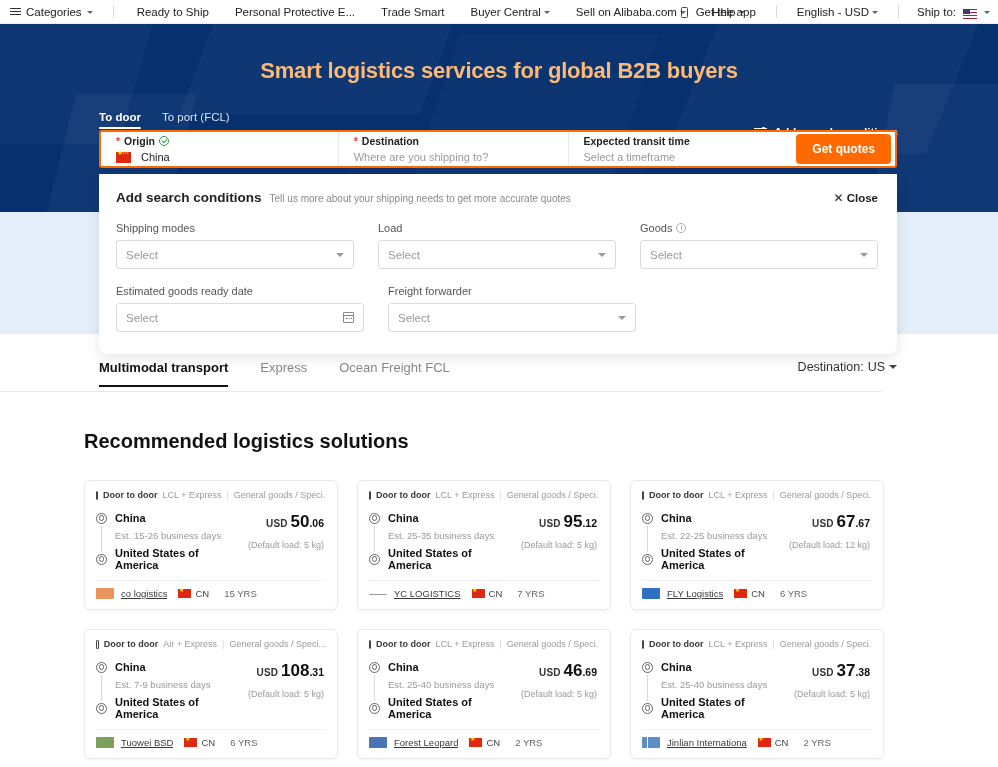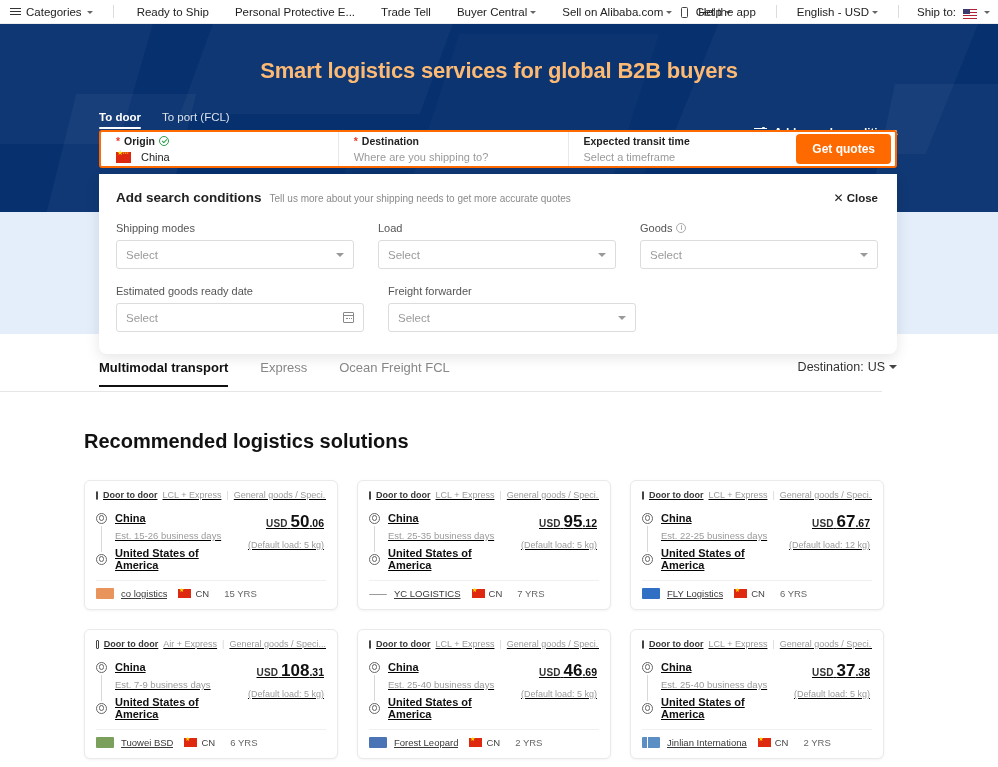--- a/index.html
+++ b/index.html
@@ -179,21 +179,21 @@
   .ts-tab.active::after { content:""; position: absolute; left: 0; right: 0; bottom: -1px;
     height: 2.5px; background: #111; }
   .ts-dest { margin-left: auto; font-size: 12.5px; color: #333; display: flex; align-items: center; gap: 4px;
     padding-top: 2px; cursor: pointer; }
   .ts-dest .chev { width: 0; height: 0; border-left: 4px solid transparent;
     border-right: 4px solid transparent; border-top: 4.5px solid #444; }
 
   
   .results { position: absolute; left: 84px; top: 430px; width: 800px; }
   .res-title { font-size: 20px; font-weight: bold; color: #111; margin-bottom: 27px; }
-  .card-grid { display: flex; flex-wrap: wrap; gap: 19px 19px; text-decoration: underline; }
+  .card-grid { display: flex; flex-wrap: wrap; gap: 19px 19px; }
   .card {
     width: 254px; height: 130px;
     background: #fff;
     border: 1px solid #eaeaea;
     border-radius: 6px;
     box-shadow: 0 1px 3px rgba(0,0,0,0.05);
     padding: 9px 11px 0;
     position: relative;
   }
   .c-head { display: flex; align-items: center; font-size: 9px; color: #9a9a9a; gap: 5px; white-space: nowrap; overflow: hidden; }
@@ -248,21 +248,21 @@
       <span class="caret"></span>
     </div>
     <span class="divider-v"></span>
     <a class="tn-item">
       <span>Ready to Ship</span>
     </a>
     <a class="tn-item">
       <span>Personal Protective E...</span>
     </a>
     <a class="tn-item">
-      <span>Trade Tell</span>
+      <span>Trade Smart</span>
     </a>
     <a class="tn-item">
       <span>Buyer Central</span>
       <span class="caret"></span>
     </a>
     <a class="tn-item">
       <span>Sell on Alibaba.com</span>
       <span class="caret"></span>
     </a>
     <a class="tn-item">

